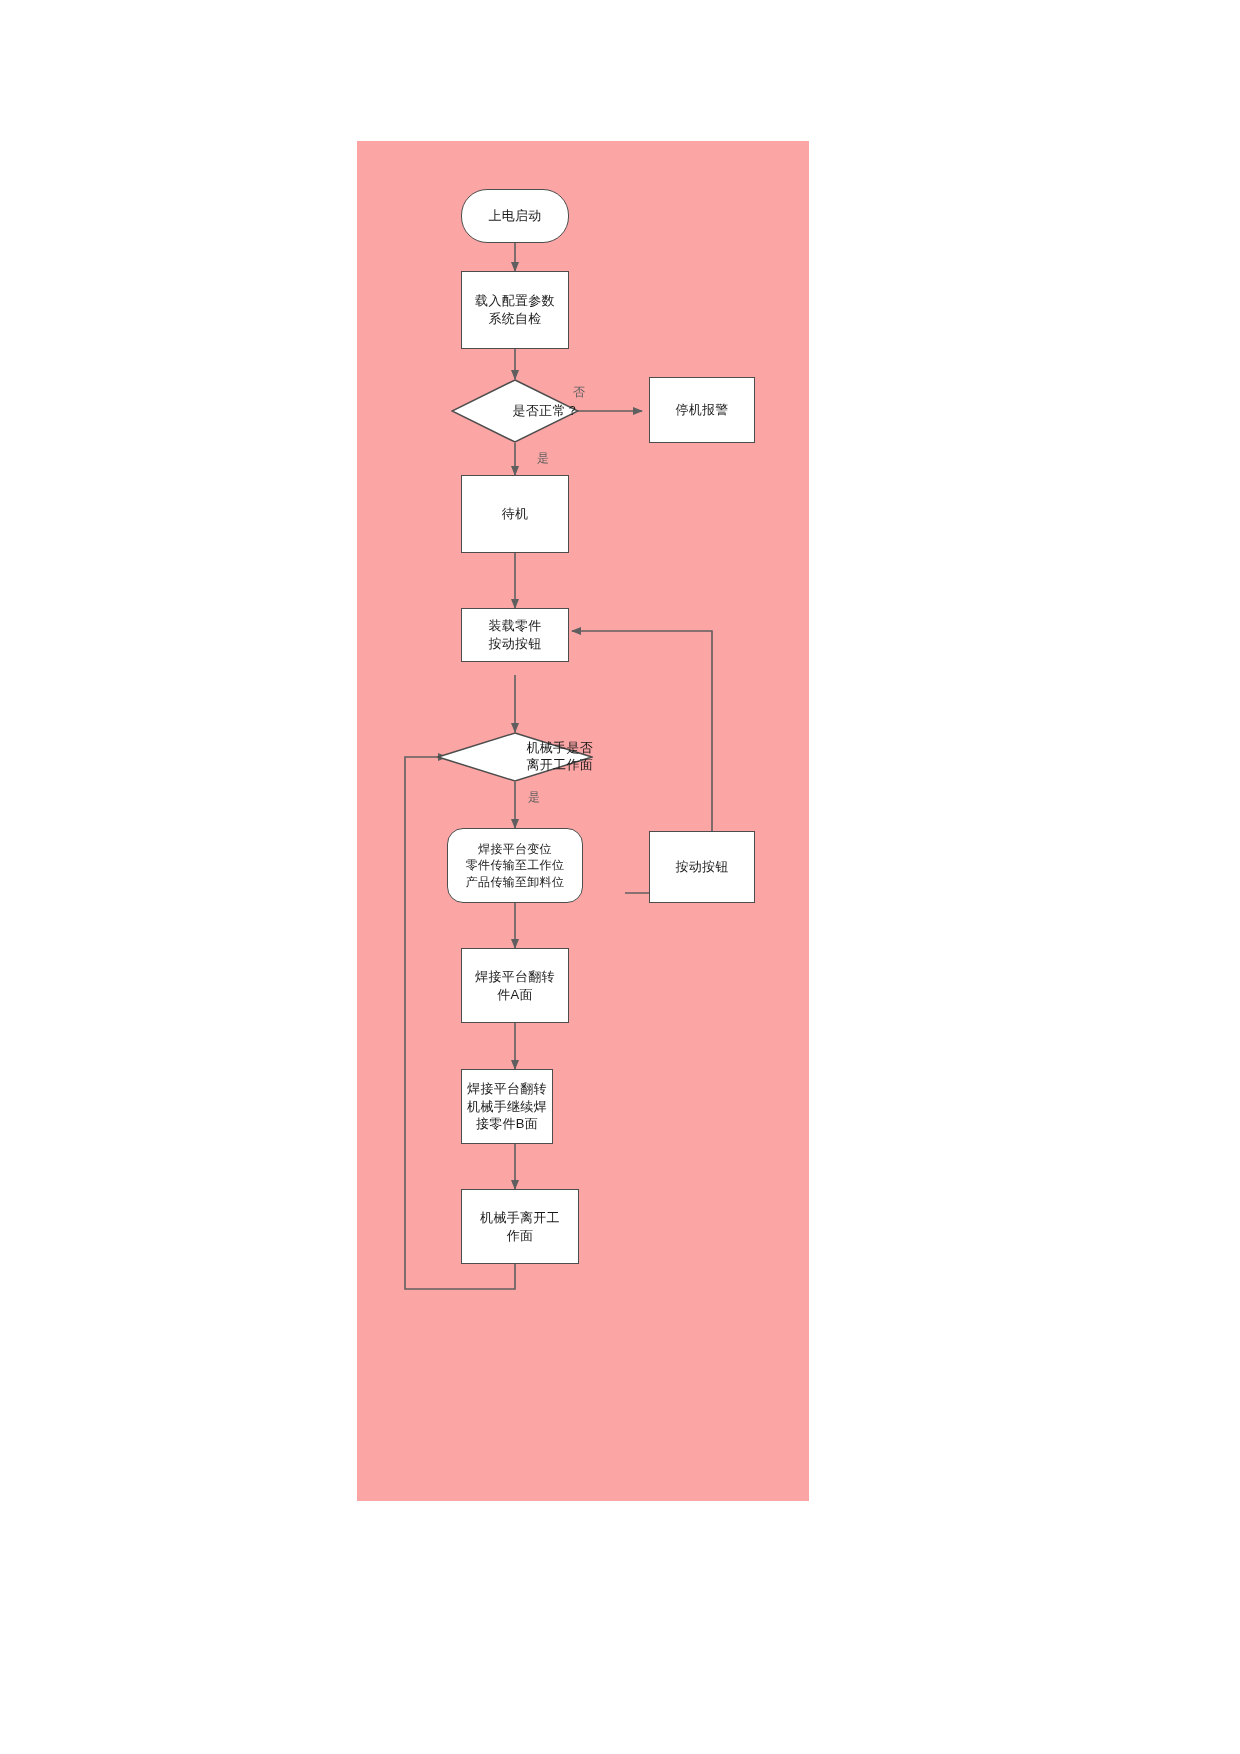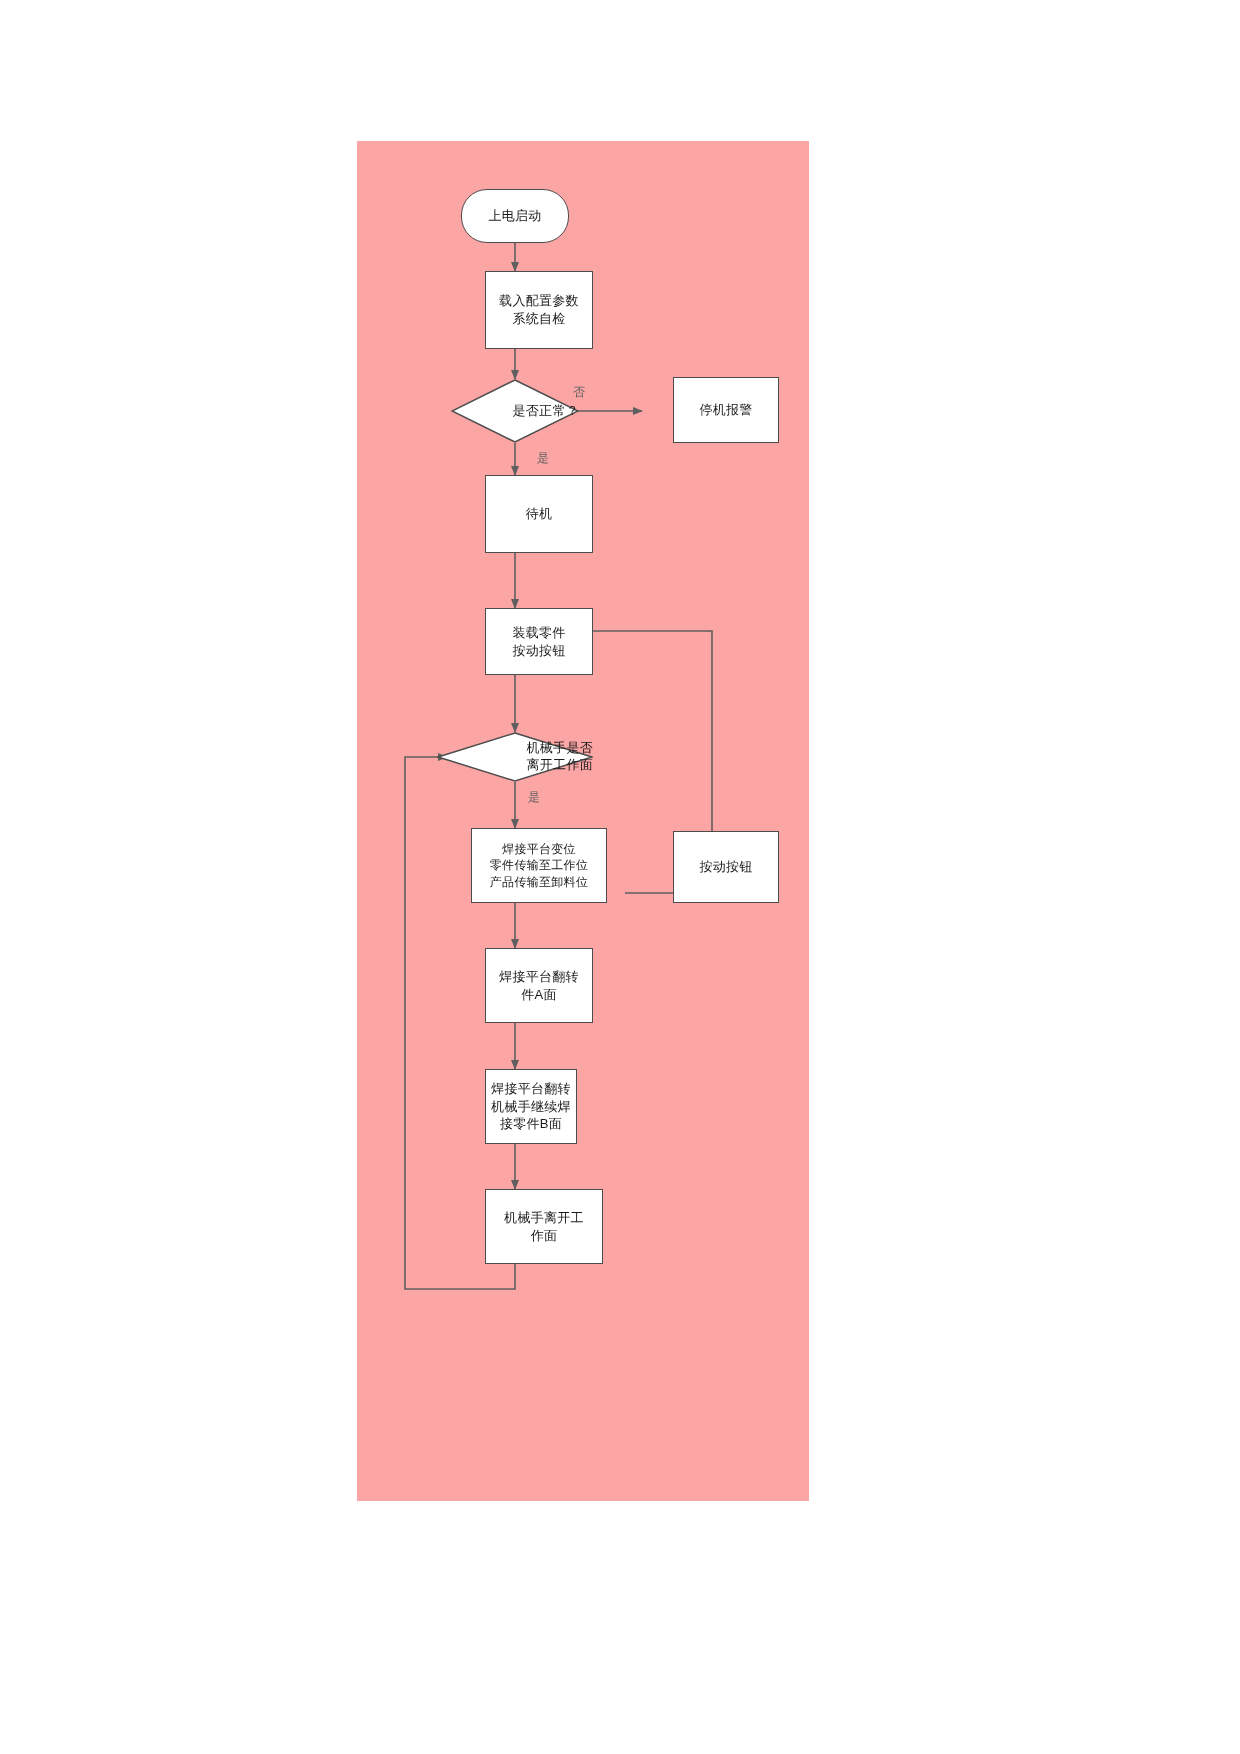--- a/index.html
+++ b/index.html
@@ -41,21 +41,21 @@
     justify-content: center;
     text-align: center;
     line-height: 1.35;
     font-size: 13px;
     letter-spacing: 0.3px;
     z-index: 3;
   }
   .node.terminator {
     border-radius: 26px;
   }
-  .node.process { border-radius: 0; margin-left: 24px; }
+  .node.process { border-radius: 0; }
   .node .txt { white-space: pre-line; display: block; padding: 0 4px; }
 
   .diamond {
     position: absolute;
     z-index: 3;
     display: flex;
     align-items: center;
     justify-content: flex-end;
   }
   .diamond .shape {
@@ -151,34 +151,34 @@
       </div>
 
       <div class="node process" style="left:292px; top:236px; width:106px; height:66px;">
         <span class="txt">停机报警</span>
       </div>
 
       <div class="node process" style="left:104px; top:334px; width:108px; height:78px;">
         <span class="txt">待机</span>
       </div>
 
-      <div class="node process" style="left:104px; top:467px; width:108px; height:67px;">
+      <div class="node process" style="left:104px; top:467px; width:108px; height:54px;">
         <span class="txt">装载零件
 按动按钮</span>
       </div>
 
       <div class="diamond" style="left:80px; top:591px; width:156px; height:50px;">
         <svg class="shape" viewBox="0 0 156 50" preserveAspectRatio="none">
           <polygon points="78,1 155,25 78,49 1,25" fill="#ffffff" stroke="#4d4d4d" stroke-width="1.5"></polygon>
         </svg>
         <span class="txt">机械手是否
 离开工作面</span>
       </div>
 
-      <div class="node process" style="left:90px; top:687px; width:136px; height:75px; font-size:12px;">
+      <div class="node process" style="left:90px; top:687px; width:136px; height:75px; font-size:12px;border-radius:16px;">
         <span class="txt">焊接平台变位
 零件传输至工作位
 产品传输至卸料位</span>
       </div>
 
       <div class="node process" style="left:292px; top:690px; width:106px; height:72px;">
         <span class="txt">按动按钮</span>
       </div>
 
       <div class="node process" style="left:104px; top:807px; width:108px; height:75px;">

